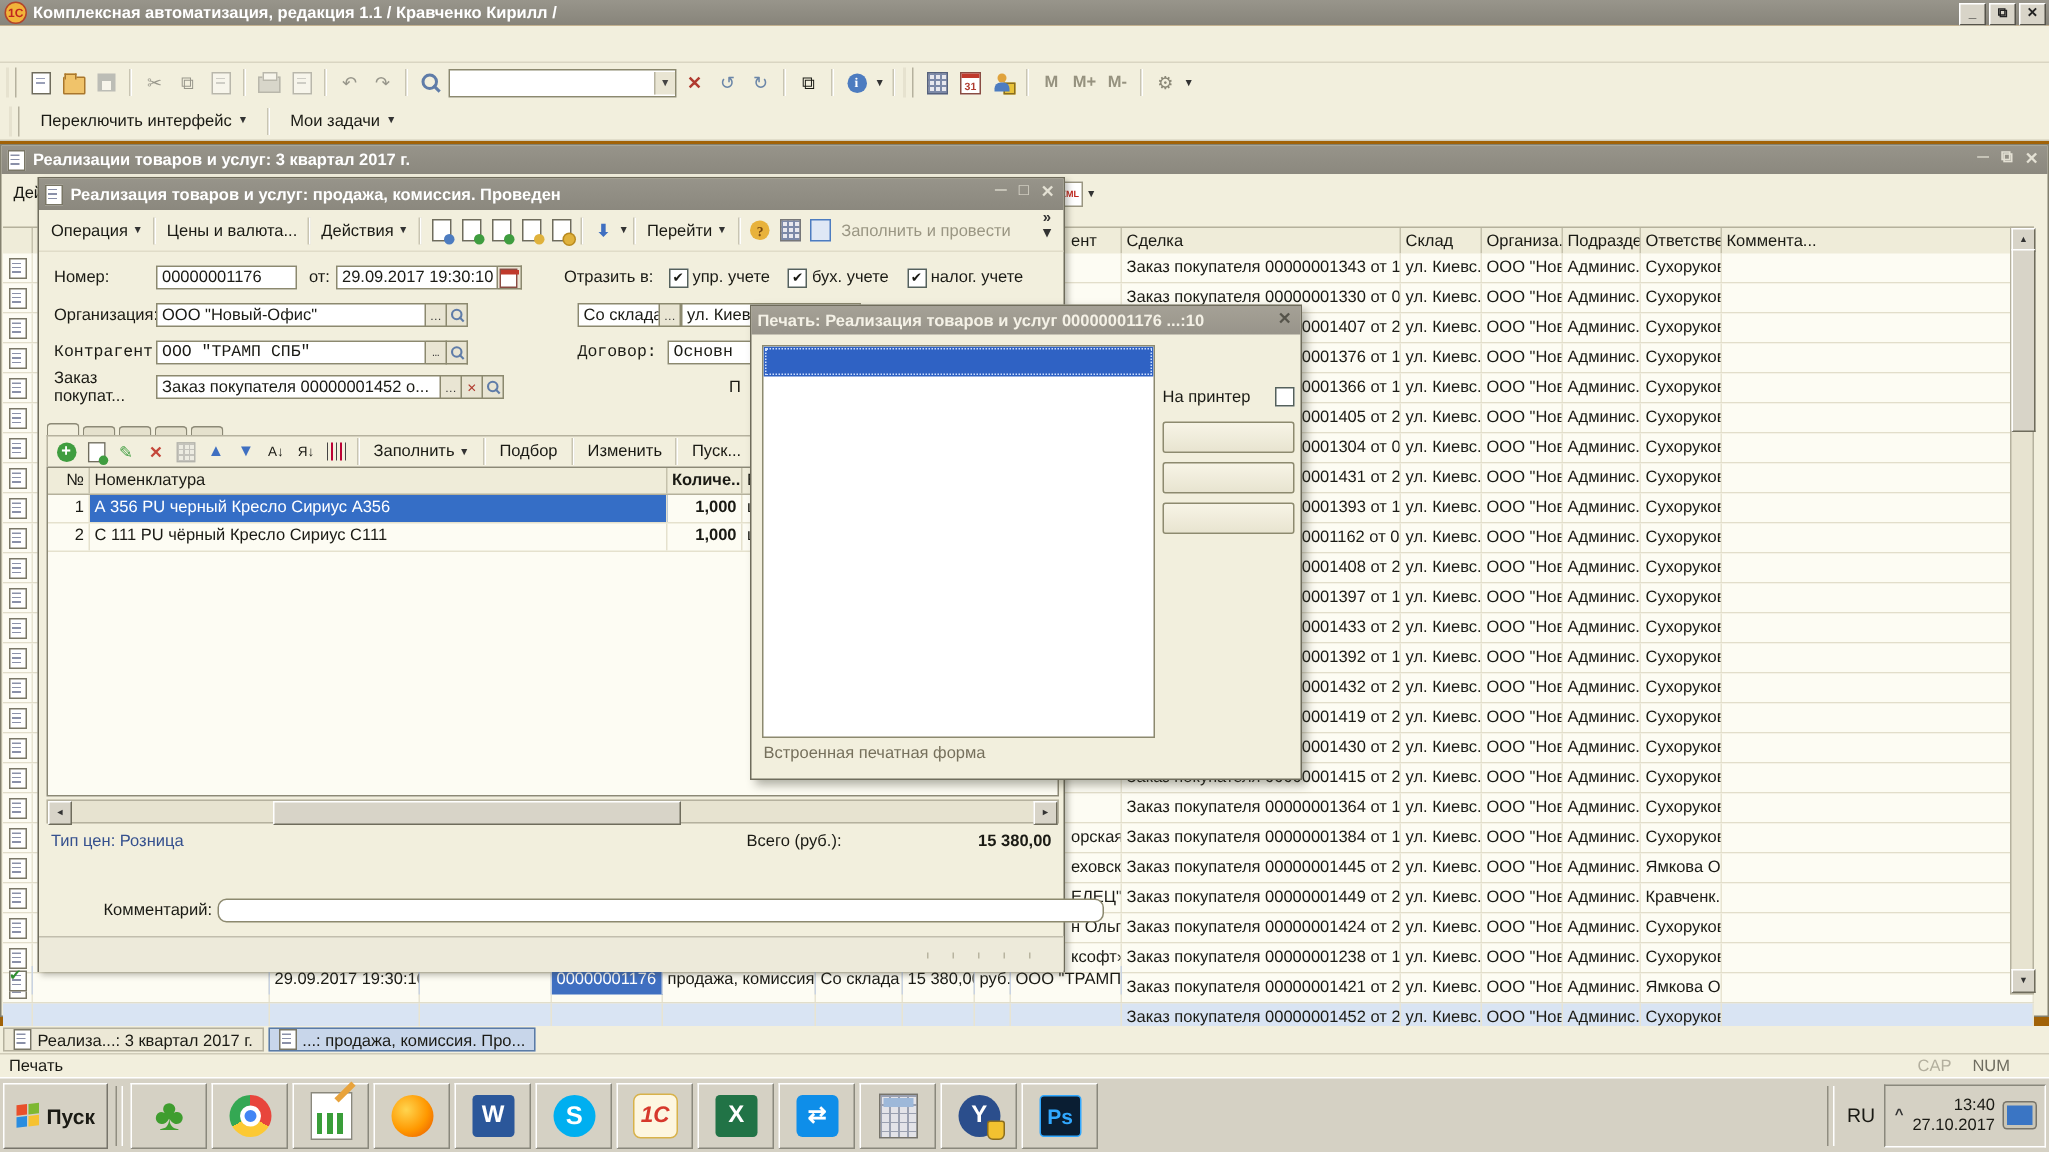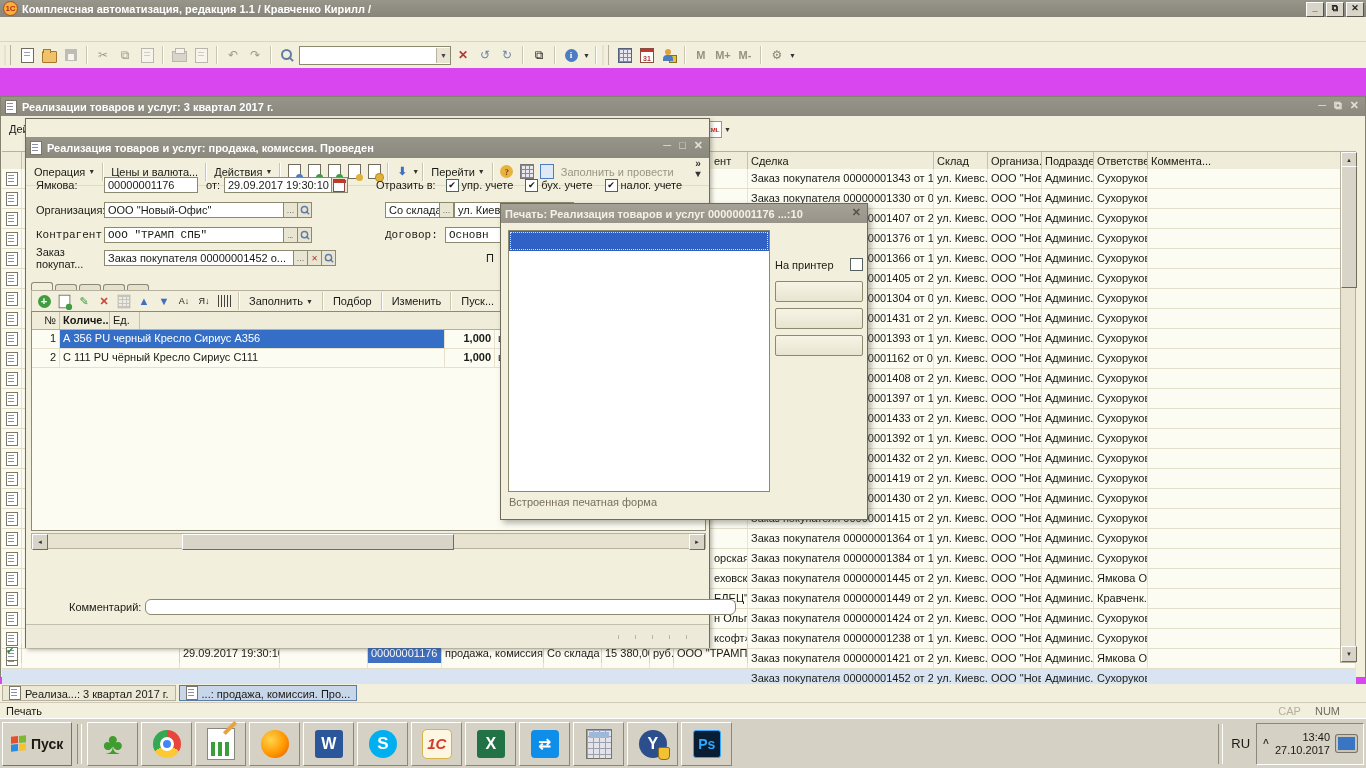--- a/index.html
+++ b/index.html
@@ -1,16 +1,16 @@
 <!DOCTYPE html>
 <html><head>
 <meta charset="utf-8">
 <style>
   html,body{margin:0;padding:0;background:#555;}
-  #screen{position:relative;width:1366px;height:768px;background:#d946ef;overflow:hidden;
+  #screen{position:relative;width:1366px;height:768px;background:#a16207;overflow:hidden;
           font-family:"Liberation Sans",sans-serif;font-size:11px;color:#1a1a14;}
   .abs{position:absolute;}
   
   .titlebar{left:0;top:0;width:1366px;height:17px;background:linear-gradient(#98958b,#87847a);
             display:flex;align-items:center;gap:4px;padding-left:3px;box-sizing:border-box;color:#fff;font-weight:bold;}
   .appico{width:13px;height:13px;border-radius:50%;background:#f2b33a;border:1px solid #b2442a;
           color:#c0281e;font-size:8px;font-weight:bold;display:flex;align-items:center;justify-content:center;}
   .wbtns{position:absolute;right:2px;top:2px;display:flex;gap:2px;}
   .wbtn{width:16px;height:13px;background:#d8d4c8;border:1px solid;border-color:#fff #55534a #55534a #fff;
         font-size:9px;line-height:11px;text-align:center;color:#222;font-weight:bold;}
@@ -91,21 +91,21 @@
         font-size:6px;display:flex;align-items:center;justify-content:center;color:#333;}
   .vthumb{position:absolute;left:0;top:14px;width:14px;height:120px;background:#d8d4c8;border:1px solid;border-color:#fff #6f6c5c #6f6c5c #fff;}
   #bstrip{position:absolute;left:1px;top:547px;width:745px;height:19px;display:flex;line-height:18px;white-space:nowrap;}
   #bstrip .bc{border-right:1px solid #c9d3e2;}
   .numsel{background:#3f6fc1;color:#fff;}
   .chkdoc{position:relative;}
   .chkdoc::before{content:"✔";position:absolute;left:4px;top:-2px;color:#2f8f2f;font-size:10px;z-index:2;}
   
   #docwin{left:25px;top:118px;width:685px;height:530px;background:#f2efdd;border:1px solid #6f6c5c;
           box-shadow:2px 2px 4px rgba(60,60,45,.35);box-sizing:border-box;}
-  #docwin .wtitle{height:21px;margin-top:18px;}
+  #docwin .wtitle{height:21px;}
   .dtoolbar{height:27px;display:flex;align-items:center;padding-left:4px;position:relative;border-bottom:1px solid #e0dcc8;}
   .ttxt{padding:2px 4px;display:inline-flex;align-items:center;gap:3px;}
   .gray{color:#9a9683;}
   .ovf{position:absolute;right:4px;top:1px;width:14px;text-align:center;color:#333;font-weight:bold;font-size:10px;line-height:10px;}
   .frow{position:absolute;left:0;height:18px;display:flex;align-items:center;}
   .flabel{color:#1a1a14;}
   .fld{background:#fff;border:1px solid #8c896f;height:16px;line-height:15px;padding:0 3px;box-sizing:border-box;
        overflow:hidden;white-space:nowrap;}
   .fbtn2{width:14px;height:16px;background:#e9e5d3;border:1px solid #8c896f;border-left:none;font-size:8px;
          display:inline-flex;align-items:center;justify-content:center;color:#333;box-sizing:border-box;}
@@ -306,20 +306,32 @@
       </span>
     <span class="tsep"></span>
     <span class="tbi mtxt">M</span>
     <span class="tbi mtxt">M+</span>
     <span class="tbi mtxt">M-</span>
     <span class="tsep"></span>
     <span class="tbi" style="color:#8a8776;">⚙</span>
     <span class="dda">▼</span>
   </div>
 
+  <div class="abs toolbar2">
+    <span class="grip"></span>
+    <span class="flatbtn">
+      <span>Переключить интерфейс</span>
+        <span class="dda">▼</span>
+    </span>
+    <span class="tsep"></span>
+    <span class="flatbtn">
+      <span>Мои задачи</span>
+        <span class="dda">▼</span>
+    </span>
+  </div>
 
   <div class="abs" id="bgwin">
     <div class="wtitle">
       <span class="docic"></span>
       <span>Реализации товаров и услуг: 3 квартал 2017 г.</span>
       <span class="wctrl">
         <span>─</span>
         <span>⧉</span>
         <span>✕</span>
       </span>
@@ -956,21 +968,21 @@
       <span class="tbi">
           <span class="calc16" style="background:#dfe8f5;border-color:#4d7cc0;"></span>
         </span>
       <span class="ttxt gray">
           <span>Заполнить и провести</span>
         </span>
       <span class="ovf">»<br>▾</span>
     </div>
 
     <div class="frow" style="top:57px;left:10px;">
-      <span class="flabel" style="width:68px;">Ямкова:</span>
+      <span class="flabel" style="width:68px;">Номер:</span>
       <span class="fld" style="width:94px;">00000001176</span>
       <span style="margin-left:8px;margin-right:4px;">от:</span>
       <span class="fld" style="width:108px;">29.09.2017 19:30:10</span>
       <span class="calbtn">
           <span class="cal16" style="width:10px;height:11px;font-size:6px;"></span>
         </span>
       <span style="margin-left:28px;">Отразить в:</span>
       <span style="margin-left:10px;display:inline-flex;align-items:center;">
           <span class="cbx">✔</span>
           <span>упр. учете</span>
@@ -1059,20 +1071,21 @@
         </span>
       <span class="tsep"></span>
       <span class="ttxt">
           <span>Пуск...</span>
         </span>
     </div>
 
     <div class="dtable">
       <div class="dthead">
         <span class="dc d-n">№</span>
+        <span class="dc d-name">Номенклатура</span>
         <span class="dc d-qty">Количе...</span>
         <span class="dc d-unit">Ед.</span>
         <span class="dc d-rest"></span>
       </div>
       <div>
 
       <div class="drow selected">
             <span class="dc d-n">1</span>
             <span class="dc d-name">А 356 PU черный Кресло Сириус А356</span>
             <span class="dc d-qty">1,000</span>
@@ -1088,20 +1101,25 @@
           </div>
         </div>
     </div>
 
     <div class="hscroll">
       <span class="hbtn" style="left:0;">◄</span>
       <span class="hthumb"></span>
       <span class="hbtn" style="right:0;">►</span>
     </div>
 
+    <div class="frow" style="top:433px;left:8px;width:667px;">
+      <span class="blue-link">Тип цен: Розница</span>
+      <span style="margin-left:auto;margin-right:60px;">Всего (руб.):</span>
+      <span class="money" style="width:80px;">15 380,00</span>
+    </div>
     <div class="frow" style="top:479px;left:8px;width:667px;padding-left:35px;">
       <span style="width:76px;">Комментарий:</span>
       <span class="fld" style="flex:1;border-radius:6px;"></span>
     </div>
     <div class="fbtns">
 
     <span class="fb"></span>
         <span class="fb"></span>
         <span class="fb"></span>
         <span class="fb bold"></span>

